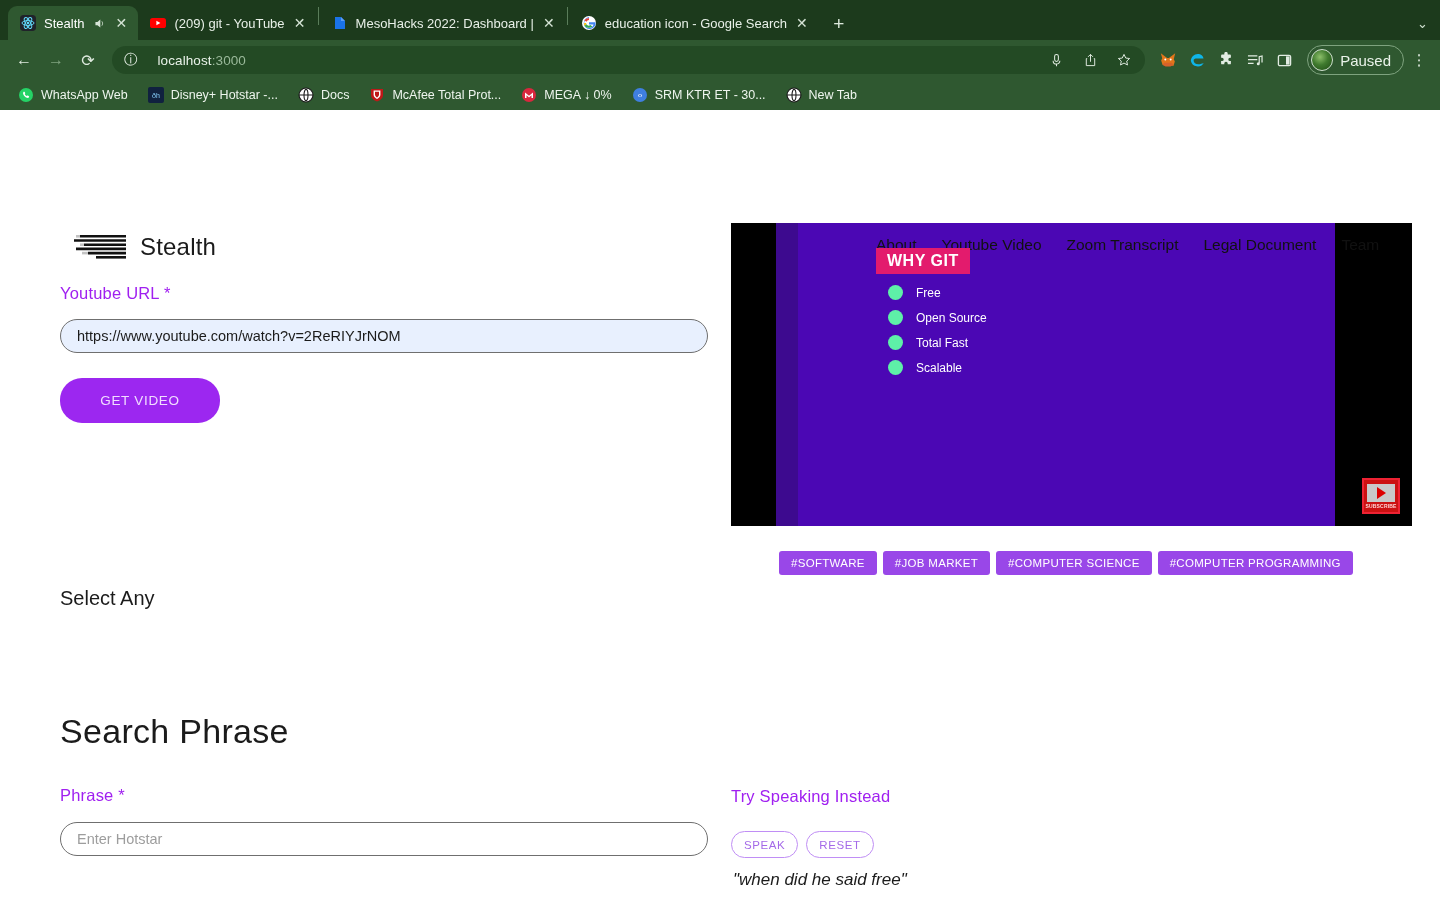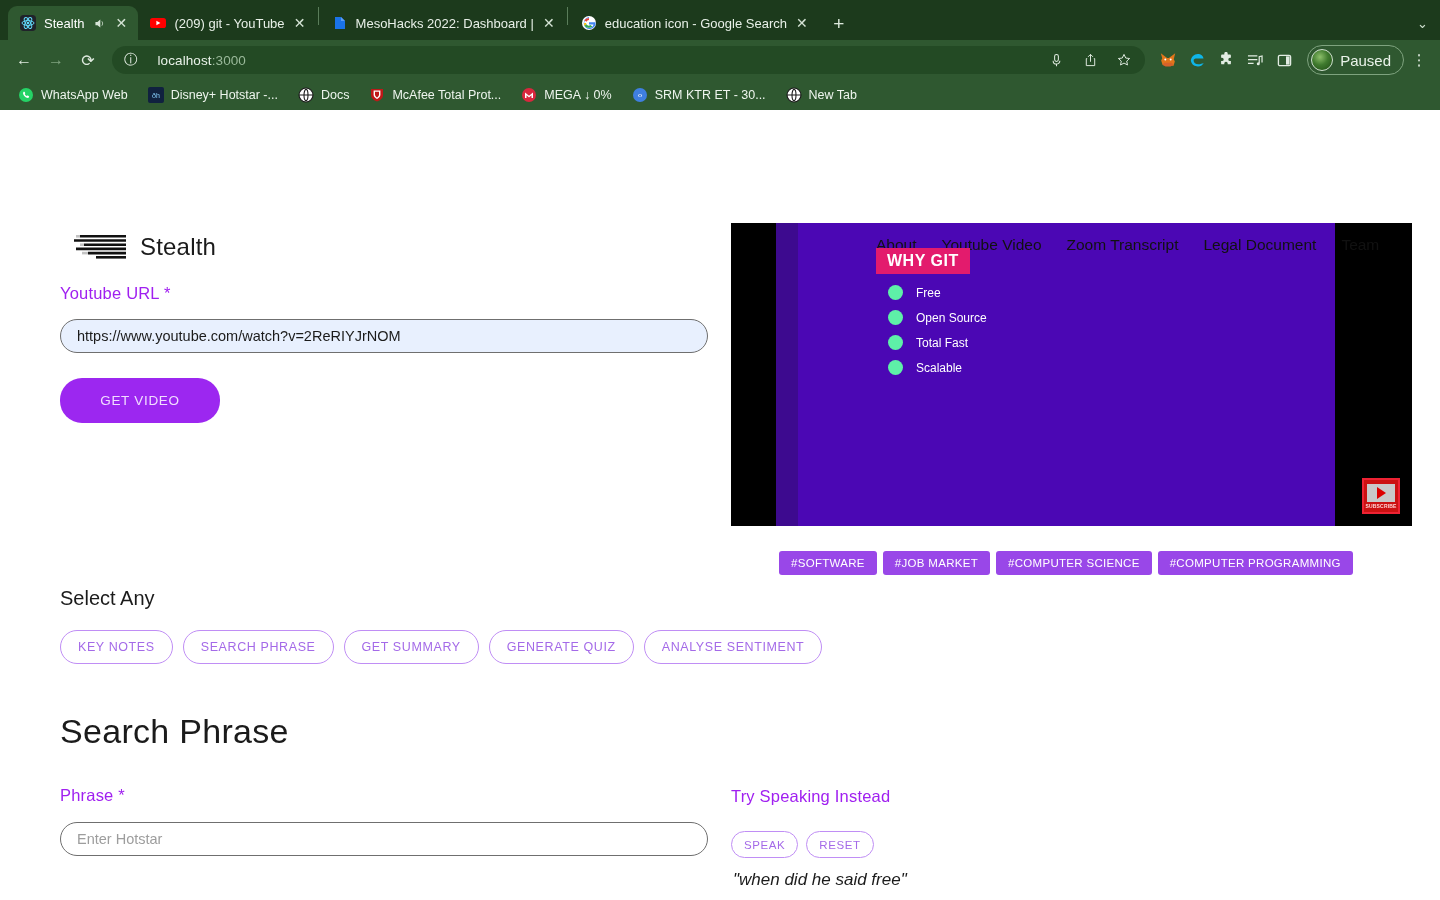--- a/index.html
+++ b/index.html
@@ -351,27 +351,20 @@
   </div>
 
   <div class="tags">
     <span class="tag">#SOFTWARE</span>
     <span class="tag">#JOB MARKET</span>
     <span class="tag">#COMPUTER SCIENCE</span>
     <span class="tag">#COMPUTER PROGRAMMING</span>
   </div>
 
   <div class="h-small" style="position:absolute;left:60px;top:477px;">Select Any</div>
-  <div style="position:absolute;left:60px;top:520px;display:flex;gap:10px;">
-    <span class="pill">KEY NOTES</span>
-    <span class="pill">SEARCH PHRASE</span>
-    <span class="pill">GET SUMMARY</span>
-    <span class="pill">GENERATE QUIZ</span>
-    <span class="pill">ANALYSE SENTIMENT</span>
-  </div>
 
   <div class="h-section" style="position:absolute;left:60px;top:602px;">Search Phrase</div>
 
   <div class="lbl-purple" style="position:absolute;left:60px;top:676px;">
     <span>Phrase</span> <span class="req">*</span>
   </div>
   <div class="inp" style="position:absolute;left:60px;top:712px;width:648px;">
     <span class="ph">Enter Hotstar</span>
   </div>
 

